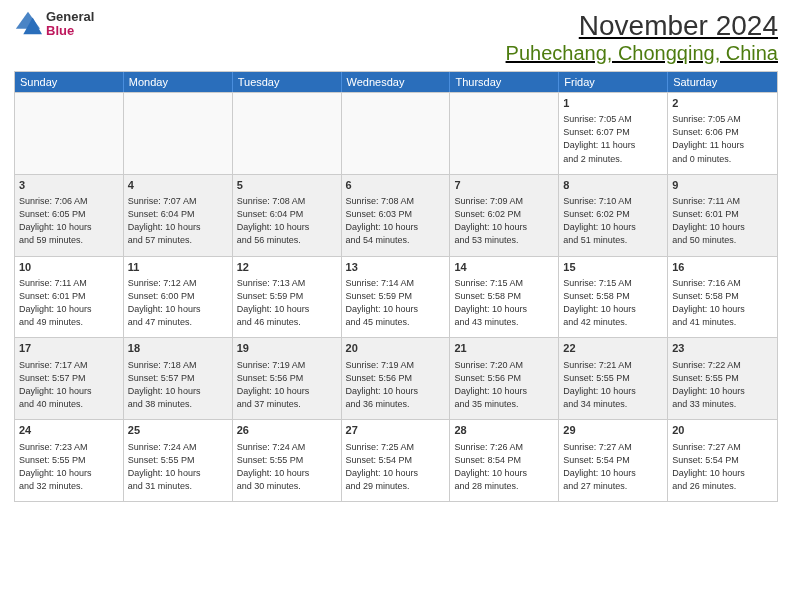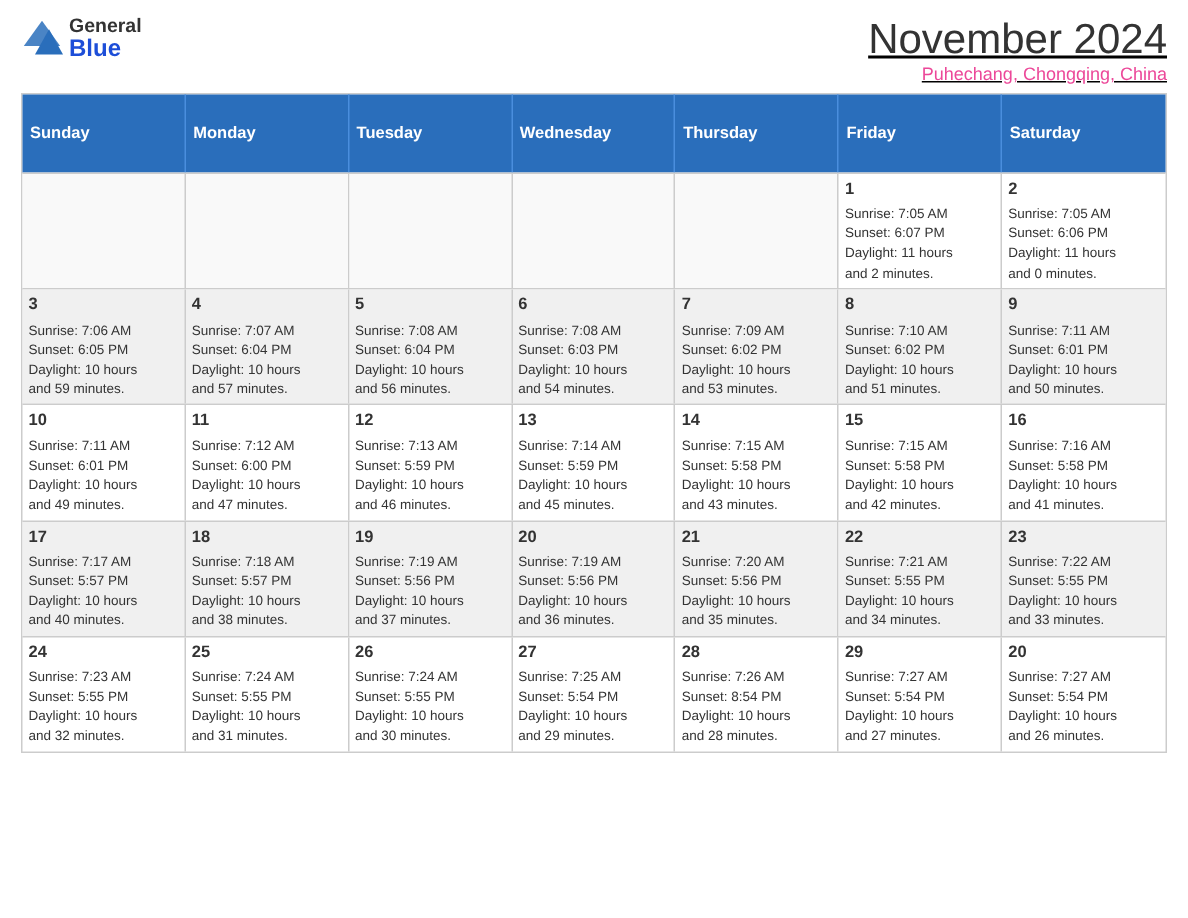--- a/index.html
+++ b/index.html
@@ -32,57 +32,57 @@
       display: flex;
       flex-direction: column;
       line-height: 1.1;
     }
     .logo-general {
       font-size: 13px;
       font-weight: bold;
       color: #333;
     }
     .logo-blue {
-      font-size: 16px;
+      font-size: 13px;
       font-weight: bold;
-      color: #1d4ed8;
+      color: #be185d;
     }
     .logo-icon {
       width: 28px;
       height: 28px;
     }
     .title-area {
       text-align: right;
       text-decoration: underline;
     }
     .month-title {
       font-size: 28px;
       font-weight: normal;
       color: #333;
     }
     .location {
-      font-size: 12px;
-      color: #ec4899;
+      font-size: 20px;
+      color: #4d7c0f;
     }
     .calendar {
       flex: 1;
       display: flex;
       flex-direction: column;
       border: 1px solid #ccc;
     }
     .cal-header {
       display: grid;
       grid-template-columns: repeat(7, 1fr);
       background: #2a6ebb;
     }
     .cal-header-cell {
       color: white;
       font-size: 11px;
-      font-weight: bold;
-      padding: 20px 5px;
+      font-weight: normal;
+      padding: 4px 5px;
       border-right: 1px solid #4a8edd;
     }
     .cal-header-cell:last-child { border-right: none; }
     .cal-body {
       flex: 1;
       display: flex;
       flex-direction: column;
     }
     .cal-week {
       display: grid;

